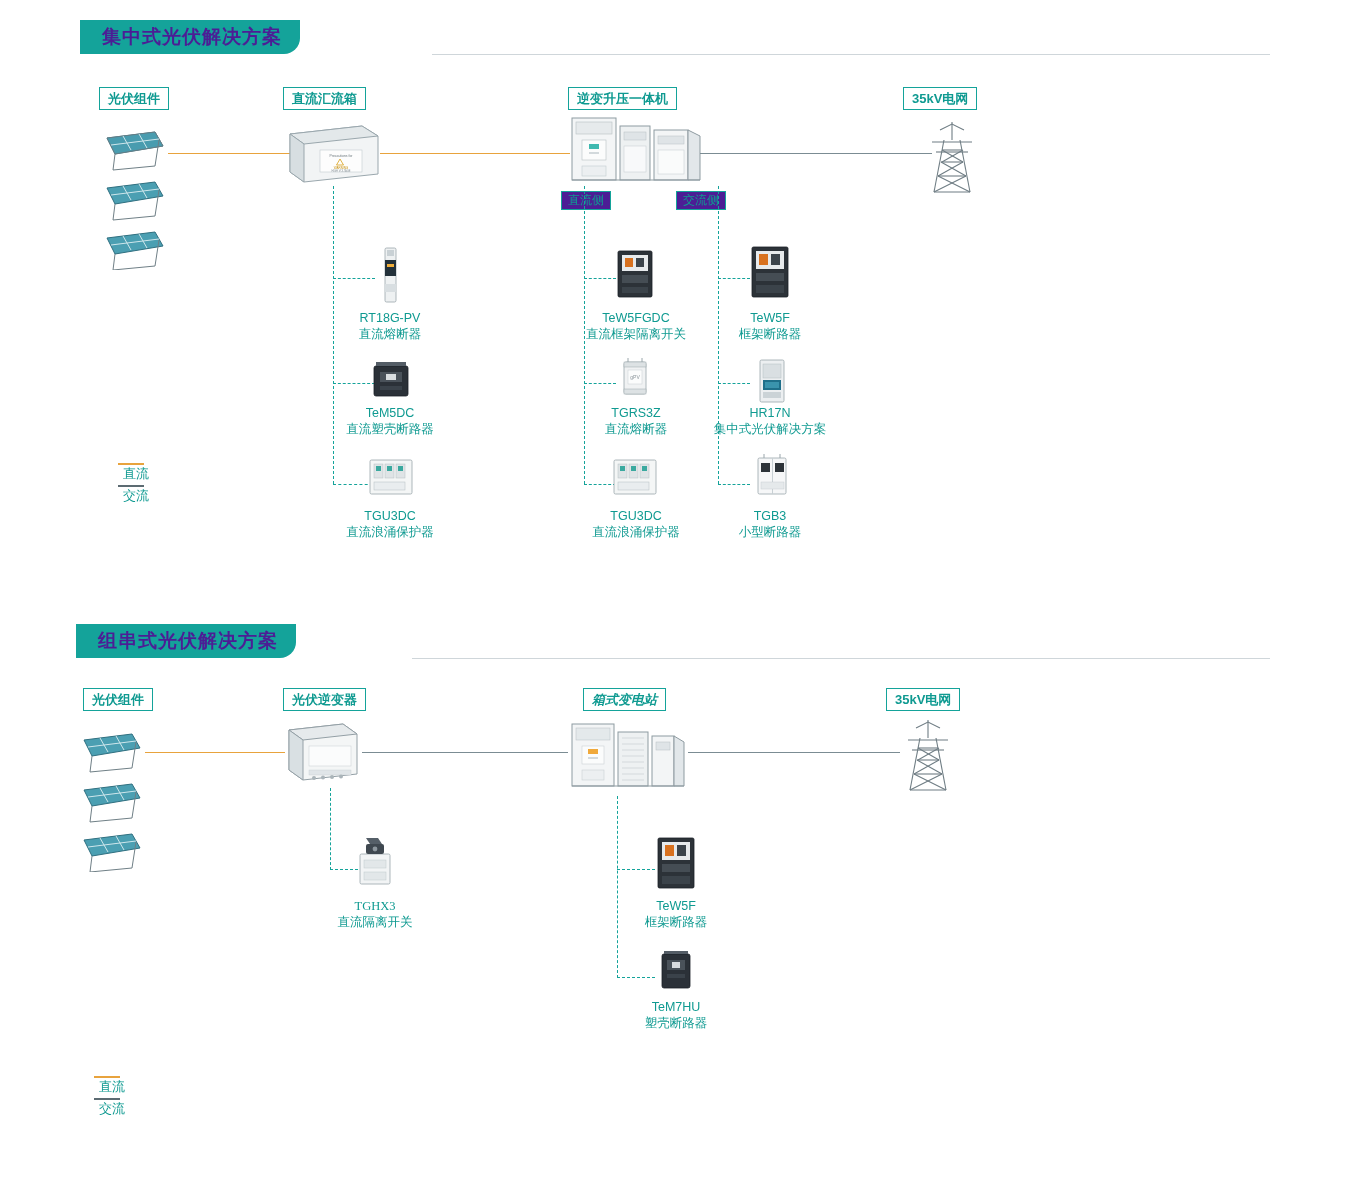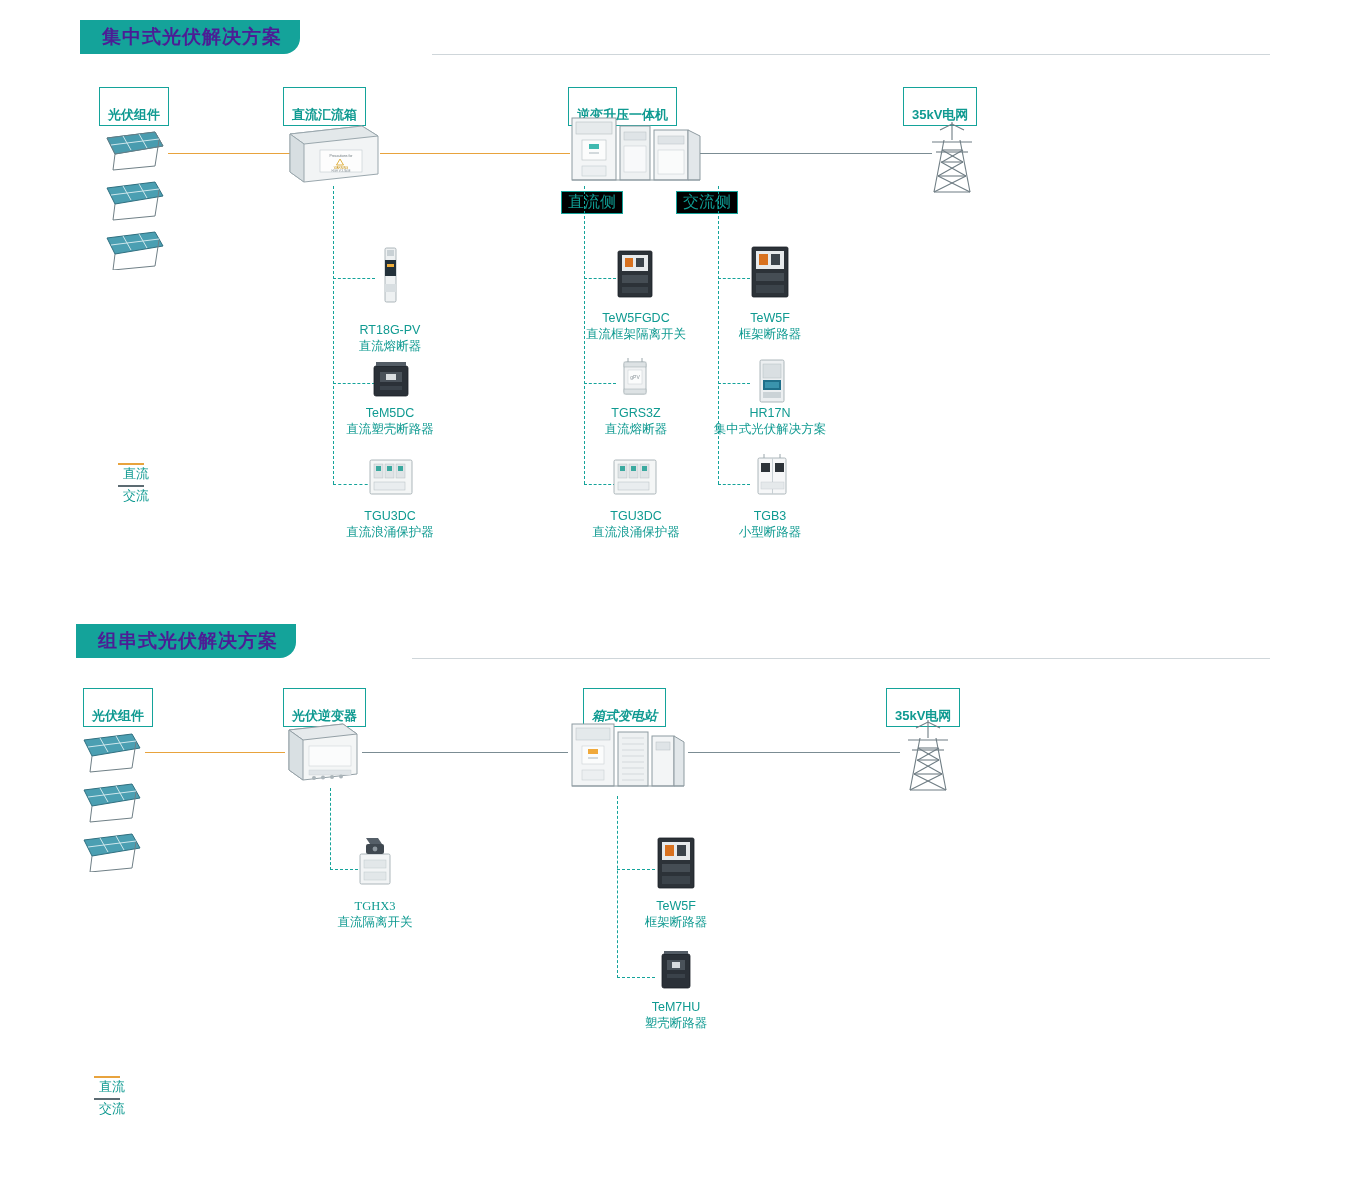--- a/index.html
+++ b/index.html
@@ -61,32 +61,32 @@
     background: #cfd6da;
   }
 
   
   .stage-label {
     position: absolute;
     border: 1px solid #14a39a;
     color: #0f9a91;
     font-size: 13px;
     font-weight: bold;
-    padding: 20px 8px 4px 8px;
+    padding: 4px 8px 4px 8px;
     background: #fff;
     white-space: nowrap;
     line-height: 1;
   }
   .side-label {
     position: absolute;
     border: 1px solid #14a39a;
     color: #0f9a91;
-    font-size: 16px;
+    font-size: 12px;
     padding: 2px 6px 3px 6px;
-    background: #000000;
+    background: #4c1d95;
     white-space: nowrap;
     line-height: 1;
   }
 
   
   .line-h { position: absolute; height: 1px; }
   .dc-line { background: #e8a33d; }
   .ac-line { background: #7b8c93; }
   .dash-v {
     position: absolute;
@@ -259,21 +259,21 @@
   <div class="dash-h" style="left:718px; top:383px; width:32px;"></div>
   <div class="dash-h" style="left:718px; top:484px; width:32px;"></div>
 
   <svg class="dev" style="left:375px; top:244px;" width="30" height="62" viewBox="0 0 30 62">
     <rect x="10" y="4" width="11" height="54" rx="1.5" fill="#eef1f2" stroke="#9aa6ab" stroke-width="0.8"></rect>
     <rect x="10" y="16" width="11" height="16" fill="#23313a"></rect>
     <rect x="12" y="20" width="7" height="3" fill="#f0ae3b"></rect>
     <rect x="10" y="40" width="11" height="8" fill="#d8dee1"></rect>
     <rect x="12" y="6" width="7" height="6" fill="#c9d1d5"></rect>
   </svg>
-  <div class="prod-caption" style="left:300px; top:310px; width:180px;margin-top:12px;">
+  <div class="prod-caption" style="left:300px; top:310px; width:180px;">
     <span class="name">RT18G-PV</span>
     <span class="desc">直流熔断器</span>
   </div>
 
   <svg class="dev" style="left:368px; top:360px;" width="46" height="44" viewBox="0 0 46 44">
     <rect x="6" y="6" width="34" height="30" rx="2" fill="#2b3138" stroke="#1b2026" stroke-width="0.8"></rect>
     <rect x="12" y="12" width="22" height="10" fill="#4a525a"></rect>
     <rect x="18" y="14" width="10" height="6" fill="#d9dde0"></rect>
     <rect x="12" y="26" width="22" height="4" fill="#3a424a"></rect>
     <rect x="8" y="2" width="30" height="4" fill="#545d66"></rect>

